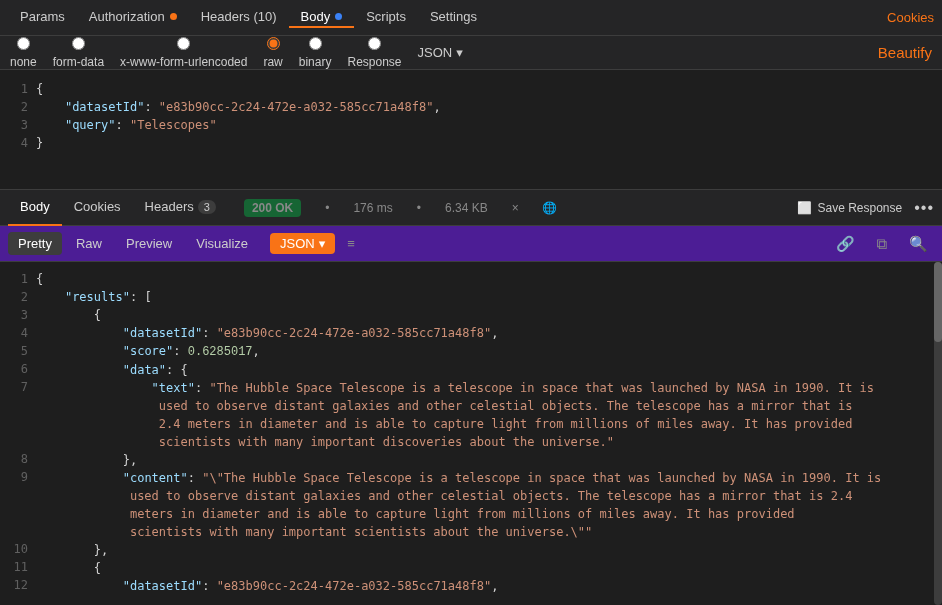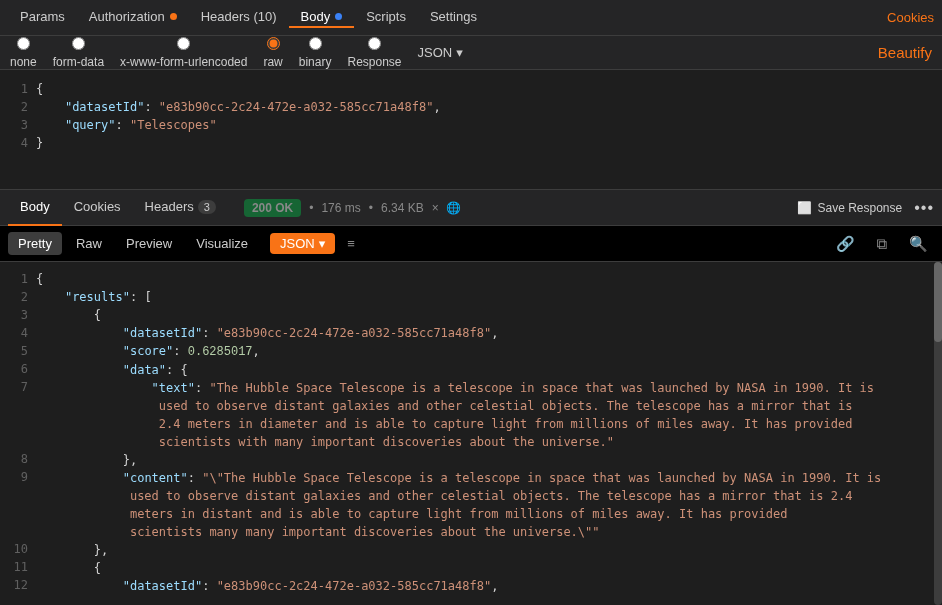--- a/index.html
+++ b/index.html
@@ -165,21 +165,21 @@
       background: #166534;
       color: #4ade80;
       border-radius: 4px;
       padding: 2px 8px;
       font-size: 12px;
       font-weight: 600;
     }
     .resp-meta {
       display: flex;
       align-items: center;
-      gap: 8px;
+      gap: 24px;
       margin-left: 16px;
       color: #888;
       font-size: 12px;
     }
     .resp-meta span { color: #888; }
     .resp-meta-dot { color: #555; }
     .resp-actions {
       margin-left: auto;
       display: flex;
       align-items: center;
@@ -201,21 +201,21 @@
       color: #ccc;
       cursor: pointer;
       font-size: 16px;
       letter-spacing: 1px;
     }
 
     
     .response-format-row {
       display: flex;
       align-items: center;
-      background: #000000;
+      background: #4c1d95;
       border-bottom: 1px solid #3d3d3d;
       padding: 0 8px;
       height: 36px;
       gap: 4px;
     }
     .fmt-tab {
       padding: 4px 10px;
       cursor: pointer;
       color: #ccc;
       font-size: 13px;
@@ -471,21 +471,21 @@
             <span class="json-key">"datasetId"</span><span class="json-punct">: </span><span class="json-string">"e83b90cc-2c24-472e-a032-585cc71a48f8"</span><span class="json-punct">,</span>
             <span class="json-key">"score"</span><span class="json-punct">: </span><span class="json-number">0.6285017</span><span class="json-punct">,</span>
             <span class="json-key">"data"</span><span class="json-punct">: {</span>
                 <span class="json-key">"text"</span><span class="json-punct">: </span><span class="json-string">"The Hubble Space Telescope is a telescope in space that was launched by NASA in 1990. It is</span>
 <span class="json-string">                 used to observe distant galaxies and other celestial objects. The telescope has a mirror that is</span>
 <span class="json-string">                 2.4 meters in diameter and is able to capture light from millions of miles away. It has provided</span>
 <span class="json-string">                 scientists with many important discoveries about the universe."</span>
             <span class="json-punct">},</span>
             <span class="json-key">"content"</span><span class="json-punct">: </span><span class="json-string">"\"The Hubble Space Telescope is a telescope in space that was launched by NASA in 1990. It is</span>
 <span class="json-string">             used to observe distant galaxies and other celestial objects. The telescope has a mirror that is 2.4</span>
-<span class="json-string">             meters in distant and is able to capture light from millions of miles away. It has provided</span>
-<span class="json-string">             scientists many many important discoveries about the universe.\""</span>
+<span class="json-string">             meters in diameter and is able to capture light from millions of miles away. It has provided</span>
+<span class="json-string">             scientists with many important scientists about the universe.\""</span>
         <span class="json-punct">},</span>
         <span class="json-punct">{</span>
             <span class="json-key">"datasetId"</span><span class="json-punct">: </span><span class="json-string">"e83b90cc-2c24-472e-a032-585cc71a48f8"</span><span class="json-punct">,</span></div>
   <div class="scrollbar-track">
     <div class="scrollbar-thumb"></div>
   </div>
 </div>
 
 </body></html>

